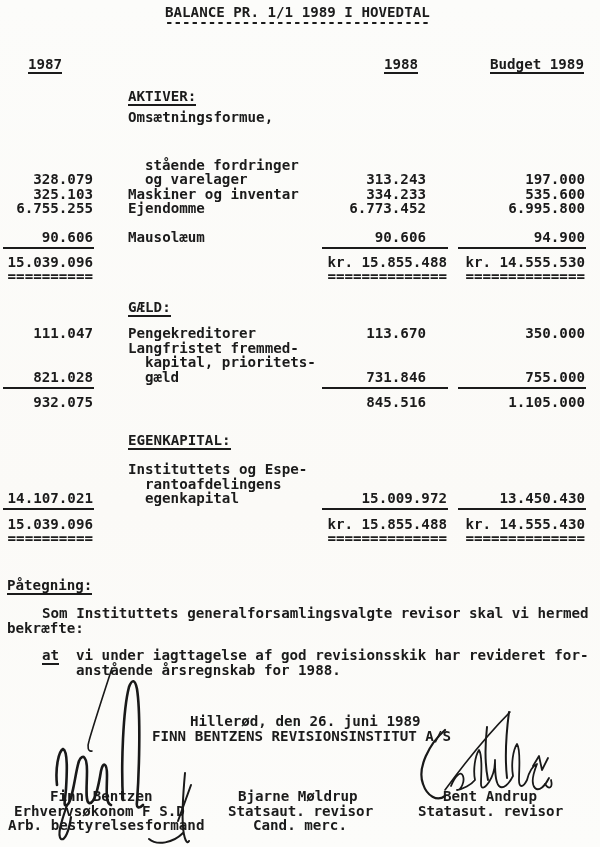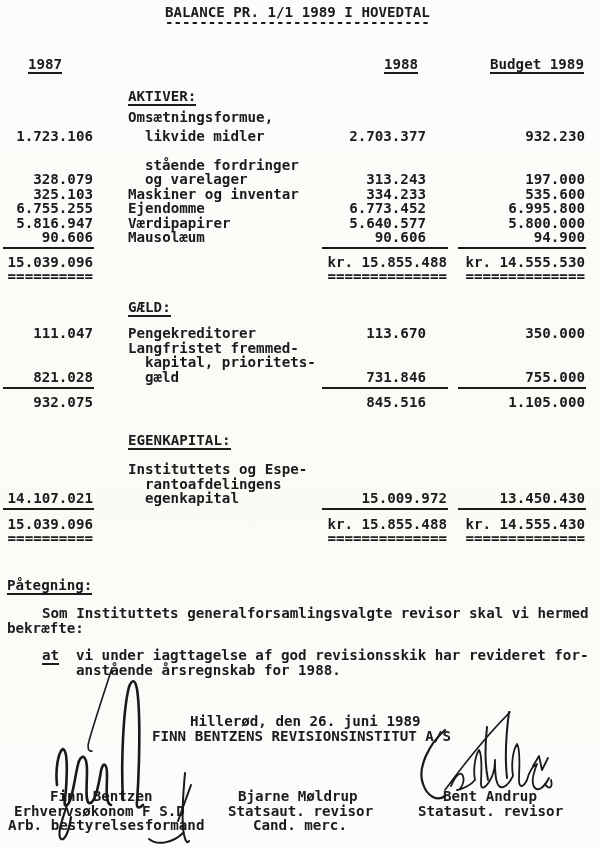--- a/index.html
+++ b/index.html
@@ -48,52 +48,40 @@
     <span class="t u" style="left:490px">Budget 1989</span>
   </div>
 
   <div class="ln" style="top:89px">
     <span class="t lab u">AKTIVER:</span>
   </div>
 
   <div class="ln" style="top:110px">
     <span class="t lab">Omsætningsformue,</span>
   </div>
-  <div class="ln" style="top:128.5px">
-    <span class="t n87">1.723.106</span>
-    <span class="t ind">likvide midler</span>
-    <span class="t n88">2.703.377</span>
-    <span class="t nbud">932.230</span>
-  </div>
   <div class="ln" style="top:157.5px">
     <span class="t ind">stående fordringer</span>
   </div>
   <div class="ln" style="top:172px">
     <span class="t n87">328.079</span>
     <span class="t ind">og varelager</span>
     <span class="t n88">313.243</span>
     <span class="t nbud">197.000</span>
   </div>
   <div class="ln" style="top:186.5px">
     <span class="t n87">325.103</span>
     <span class="t lab">Maskiner og inventar</span>
     <span class="t n88">334.233</span>
     <span class="t nbud">535.600</span>
   </div>
   <div class="ln" style="top:201px">
     <span class="t n87">6.755.255</span>
     <span class="t lab">Ejendomme</span>
     <span class="t n88">6.773.452</span>
     <span class="t nbud">6.995.800</span>
-  </div>
-  <div class="ln" style="top:215.5px">
-    <span class="t n87">5.816.947</span>
-    <span class="t lab">Værdipapirer</span>
-    <span class="t n88">5.640.577</span>
-    <span class="t nbud">5.800.000</span>
   </div>
   <div class="ln" style="top:230px">
     <span class="t n87">90.606</span>
     <span class="t lab">Mausolæum</span>
     <span class="t n88">90.606</span>
     <span class="t nbud">94.900</span>
   </div>
 
   <div class="rule r87" style="top:247px"></div>
   <div class="rule r88" style="top:247px"></div>

